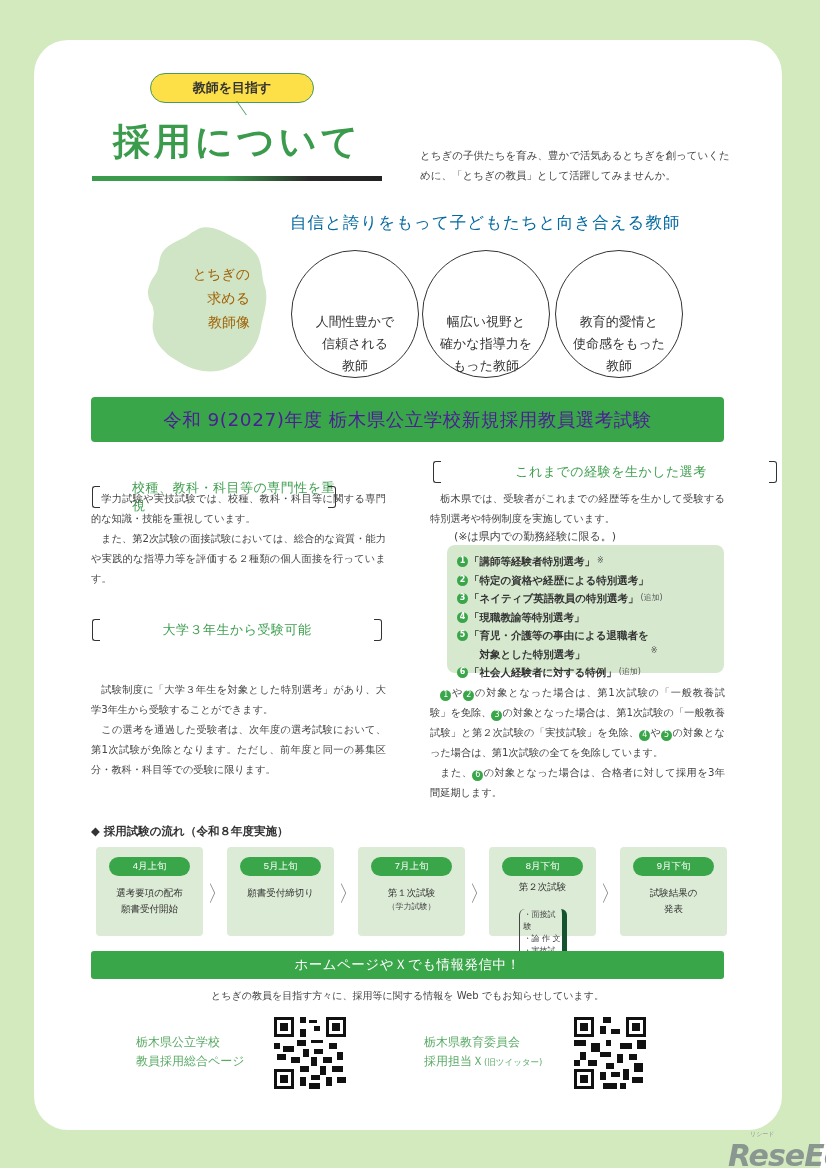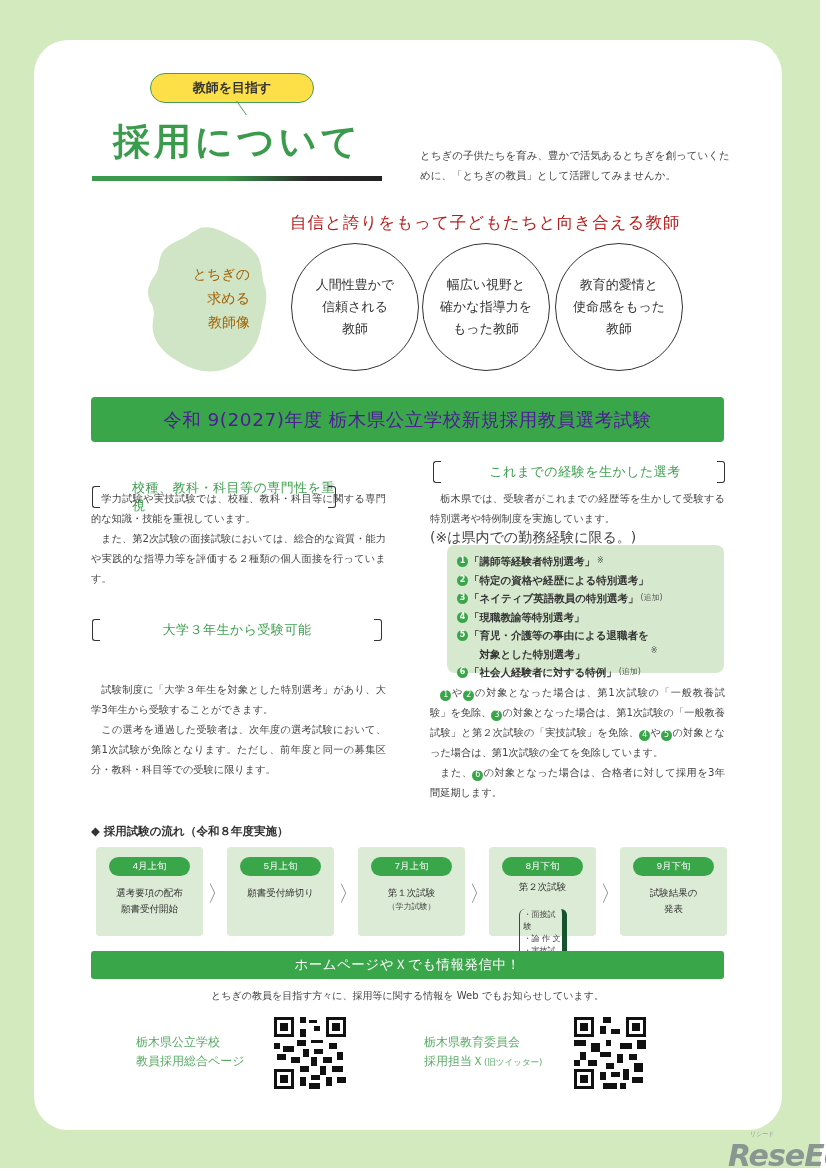--- a/index.html
+++ b/index.html
@@ -12,40 +12,40 @@
   
   .bubble { position: absolute; left: 150px; top: 73px; width: 164px; height: 30px; border: 1.5px solid #4a9a5a; border-radius: 16px; background: #fde047;
             display: flex; align-items: center; justify-content: center; font-size: 13px; font-weight: bold; color: #333; }
   .bubble-tail { position: absolute; left: 228px; top: 101px; width: 14px; height: 14px; border-right: 1.5px solid #4a9a5a; transform: skewX(35deg); background: transparent; }
   .main-title { position: absolute; left: 113px; top: 117px; font-size: 37px; font-weight: bold; color: #3b9b4c; letter-spacing: 4px; }
   .title-bar { position: absolute; left: 92px; top: 176px; width: 290px; height: 5px;
                background: linear-gradient(90deg, #3b9b4c 0%, #3b9b4c 45%, #2a2a2a 75%, #222 100%); }
   .intro { position: absolute; left: 420px; top: 145px; width: 310px; font-size: 10.5px; line-height: 20px; color: #444; }
 
   
-  .ideal-heading { position: absolute; left: 290px; top: 212px; font-size: 16.5px; color: #b91c1c; letter-spacing: 1px; white-space: nowrap; }
+  .ideal-heading { position: absolute; left: 290px; top: 212px; font-size: 16.5px; color: #0369a1; letter-spacing: 1px; white-space: nowrap; }
   .tochigi-shape { position: absolute; left: 145px; top: 225px; width: 125px; height: 150px; }
   .tochigi-label { position: absolute; left: 160px; top: 262px; width: 90px; text-align: right; font-size: 14px; line-height: 24px; color: #a16207; }
-  .circle { position: absolute; top: 243px; width: 128px; height: 128px; border: 1.2px solid #333; border-radius: 50%;
-            display: flex; align-items: center; justify-content: center; text-align: center; font-size: 13px; line-height: 22px; color: #333; background: transparent; }
+  .circle { position: absolute; top: 250px; width: 128px; height: 128px; border: 1.2px solid #333; border-radius: 50%;
+            display: flex; align-items: flex-end; justify-content: center; text-align: center; font-size: 13px; line-height: 22px; color: #333; background: transparent; }
   .circle span { display: block; white-space: pre-line; }
 
   
   .banner { position: absolute; left: 91px; top: 397px; width: 633px; height: 45px; background: #3aa64a; border-radius: 4px;
             display: flex; align-items: center; justify-content: center; color: #4c1d95; font-size: 18.5px; letter-spacing: 0.5px; }
 
   
   .bracket-h { position: absolute; height: 26px; display: flex; align-items: center; justify-content: center; font-size: 13px; color: #3f9f50; letter-spacing: 0.5px; }
   .bracket-h::before, .bracket-h::after { content: ""; position: absolute; top: 2px; width: 7px; height: 20px; border: 1.5px solid #333; }
   .bracket-h::before { left: 0; border-right: none; border-radius: 3px 0 0 3px; }
   .bracket-h::after { right: 0; border-left: none; border-radius: 0 3px 3px 0; }
 
   .para { position: absolute; font-size: 10.2px; line-height: 20px; color: #444; text-align: justify; }
   .para p { text-indent: 1em; }
-  .para .note { text-indent: 0; font-size: 14px; line-height: 16px; }
+  .para .note { text-indent: 0; font-size: 11px; line-height: 16px; margin-left: 24px; }
 
   
   .special-box { position: absolute; left: 447px; top: 545px; width: 277px; height: 128px; background: #d6e9cf; border-radius: 8px; padding: 7px 10px 0 10px; }
   .special-box li { list-style: none; font-size: 10.5px; line-height: 18.5px; color: #333; font-weight: bold; display: flex; }
   .num { display: inline-flex; align-items: center; justify-content: center; width: 11px; height: 11px; border-radius: 50%; background: #3aa64a; color: #fff; font-size: 8px; margin-top: 4px; margin-right: 1px; flex: none; }
   .inline-num { display: inline-flex; align-items: center; justify-content: center; width: 11px; height: 11px; border-radius: 50%; background: #3aa64a; color: #fff; font-size: 8px; vertical-align: -1px; text-indent: 0; }
   .special-box .suffix { font-size: 8px; font-weight: normal; color: #555; margin-left: 2px; align-self: center; }
   .special-box .txt { white-space: pre-line; }
 
   
@@ -121,21 +121,21 @@
 </div>
 
 <div class="bracket-h" style="left:92px; top:617px; width:290px;">
     <span>大学３年生から受験可能</span>
   </div>
 <div class="para" style="left:91px; top:652px; width:295px;margin-top:28px;">
   <p>試験制度に「大学３年生を対象とした特別選考」があり、大学3年生から受験することができます。</p>
   <p>この選考を通過した受験者は、次年度の選考試験において、第1次試験が免除となります。ただし、前年度と同一の募集区分・教科・科目等での受験に限ります。</p>
 </div>
 
-<div class="bracket-h" style="left:433px; top:459px; width:292px;padding-left:12px;">
+<div class="bracket-h" style="left:433px; top:459px; width:344px;padding-left:12px;">
     <span>これまでの経験を生かした選考</span>
   </div>
 <div class="para" style="left:430px; top:489px; width:295px;">
   <p>栃木県では、受験者がこれまでの経歴等を生かして受験する特別選考や特例制度を実施しています。</p>
   <p class="note">(※は県内での勤務経験に限る。)</p>
 </div>
 
 <ul class="special-box">
   <li>
       <span class="num">1</span>

